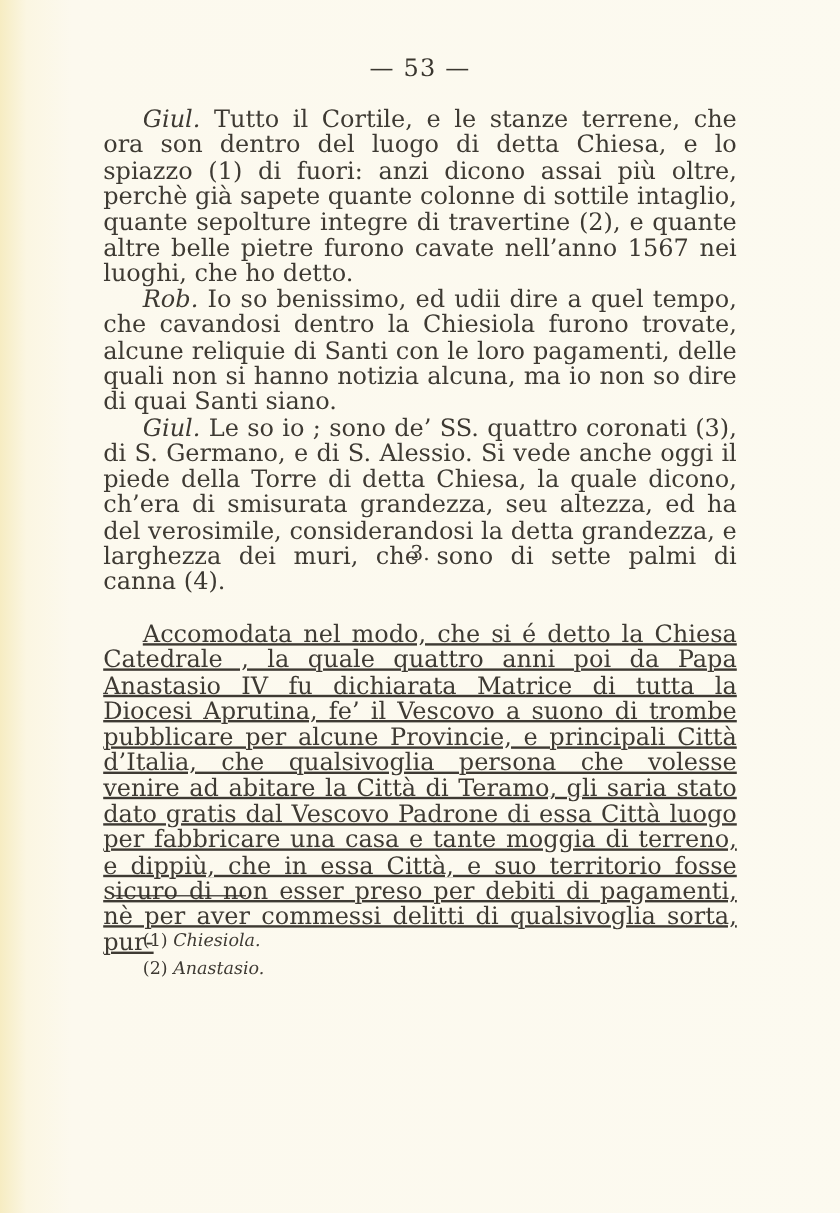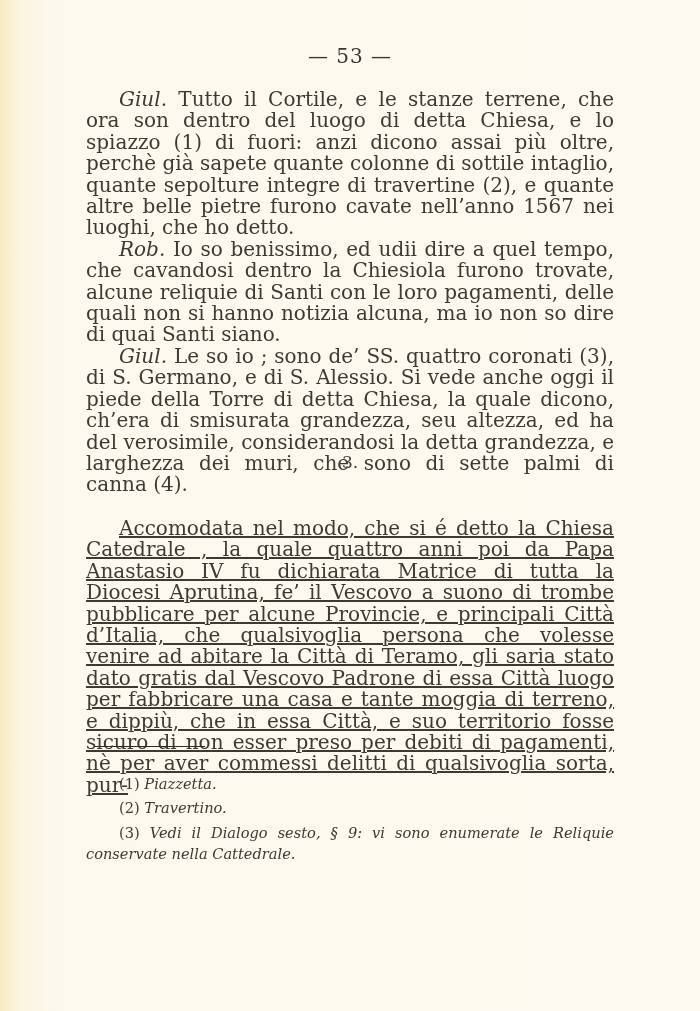--- a/index.html
+++ b/index.html
@@ -58,18 +58,17 @@
 
   <div class="section-num">3.</div>
 
   <div class="body-text" id="block2">
     <p><span>Accomodata nel modo, che si é detto la Chiesa Catedrale , la quale quattro anni poi da Papa Anastasio IV fu dichiarata Matrice di tutta la Diocesi Aprutina, fe’ il Vescovo a suono di trombe pubblicare per alcune Provincie, e principali Città d’Italia, che qualsivoglia persona che volesse venire ad abitare la Città di Teramo, gli saria stato dato gratis dal Vescovo Padrone di essa Città luogo per fabbricare una casa e tante moggia di terreno, e dippiù, che in essa Città, e suo territorio fosse sicuro di non esser preso per debiti di pagamenti, nè per aver commessi delitti di qualsivoglia sorta, pur-</span></p>
   </div>
 
   <div class="rule"></div>
 
   <div class="notes">
-    <p><span>(1)</span> <span class="ital">Piazzetta.</span></p>
-    <p><span>(2)</span> <span class="ital">Travertino.</span></p>
-    <p><span>(3)</span> <span class="ital">Vedi il Dialogo sesto, § 9: vi sono enumerate le Reliquie conservate nella Cattedrale.</span></p>
+    <p><span>(1)</span> <span class="ital">Chiesiola.</span></p>
+    <p><span>(2)</span> <span class="ital">Anastasio.</span></p>
   </div>
 
 </div>
 
 </body></html>

